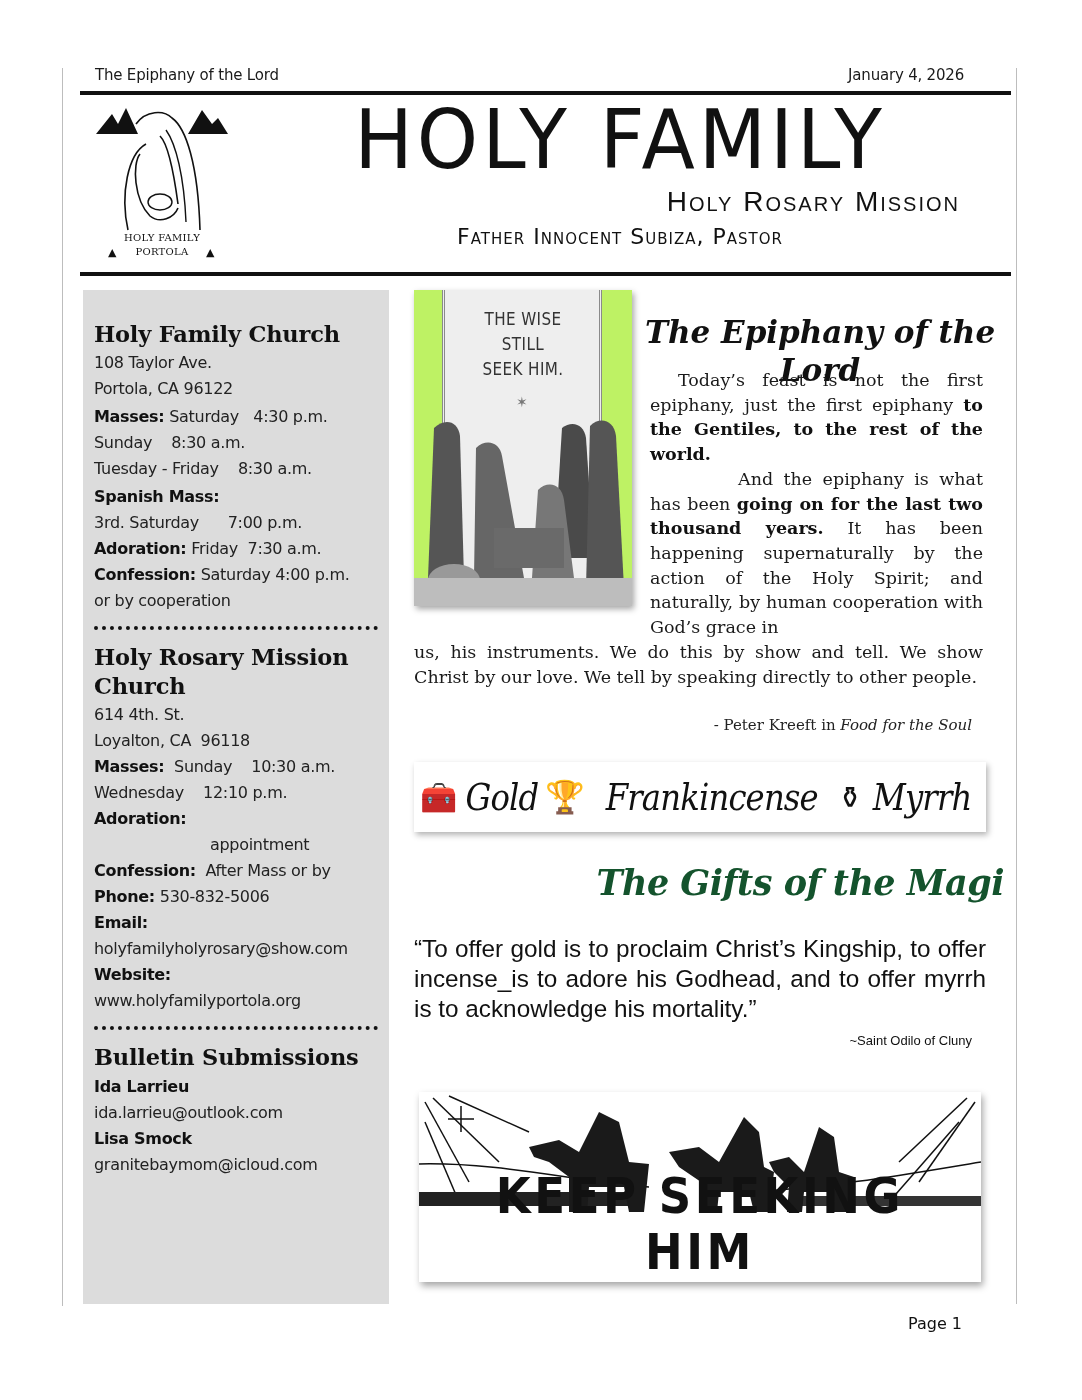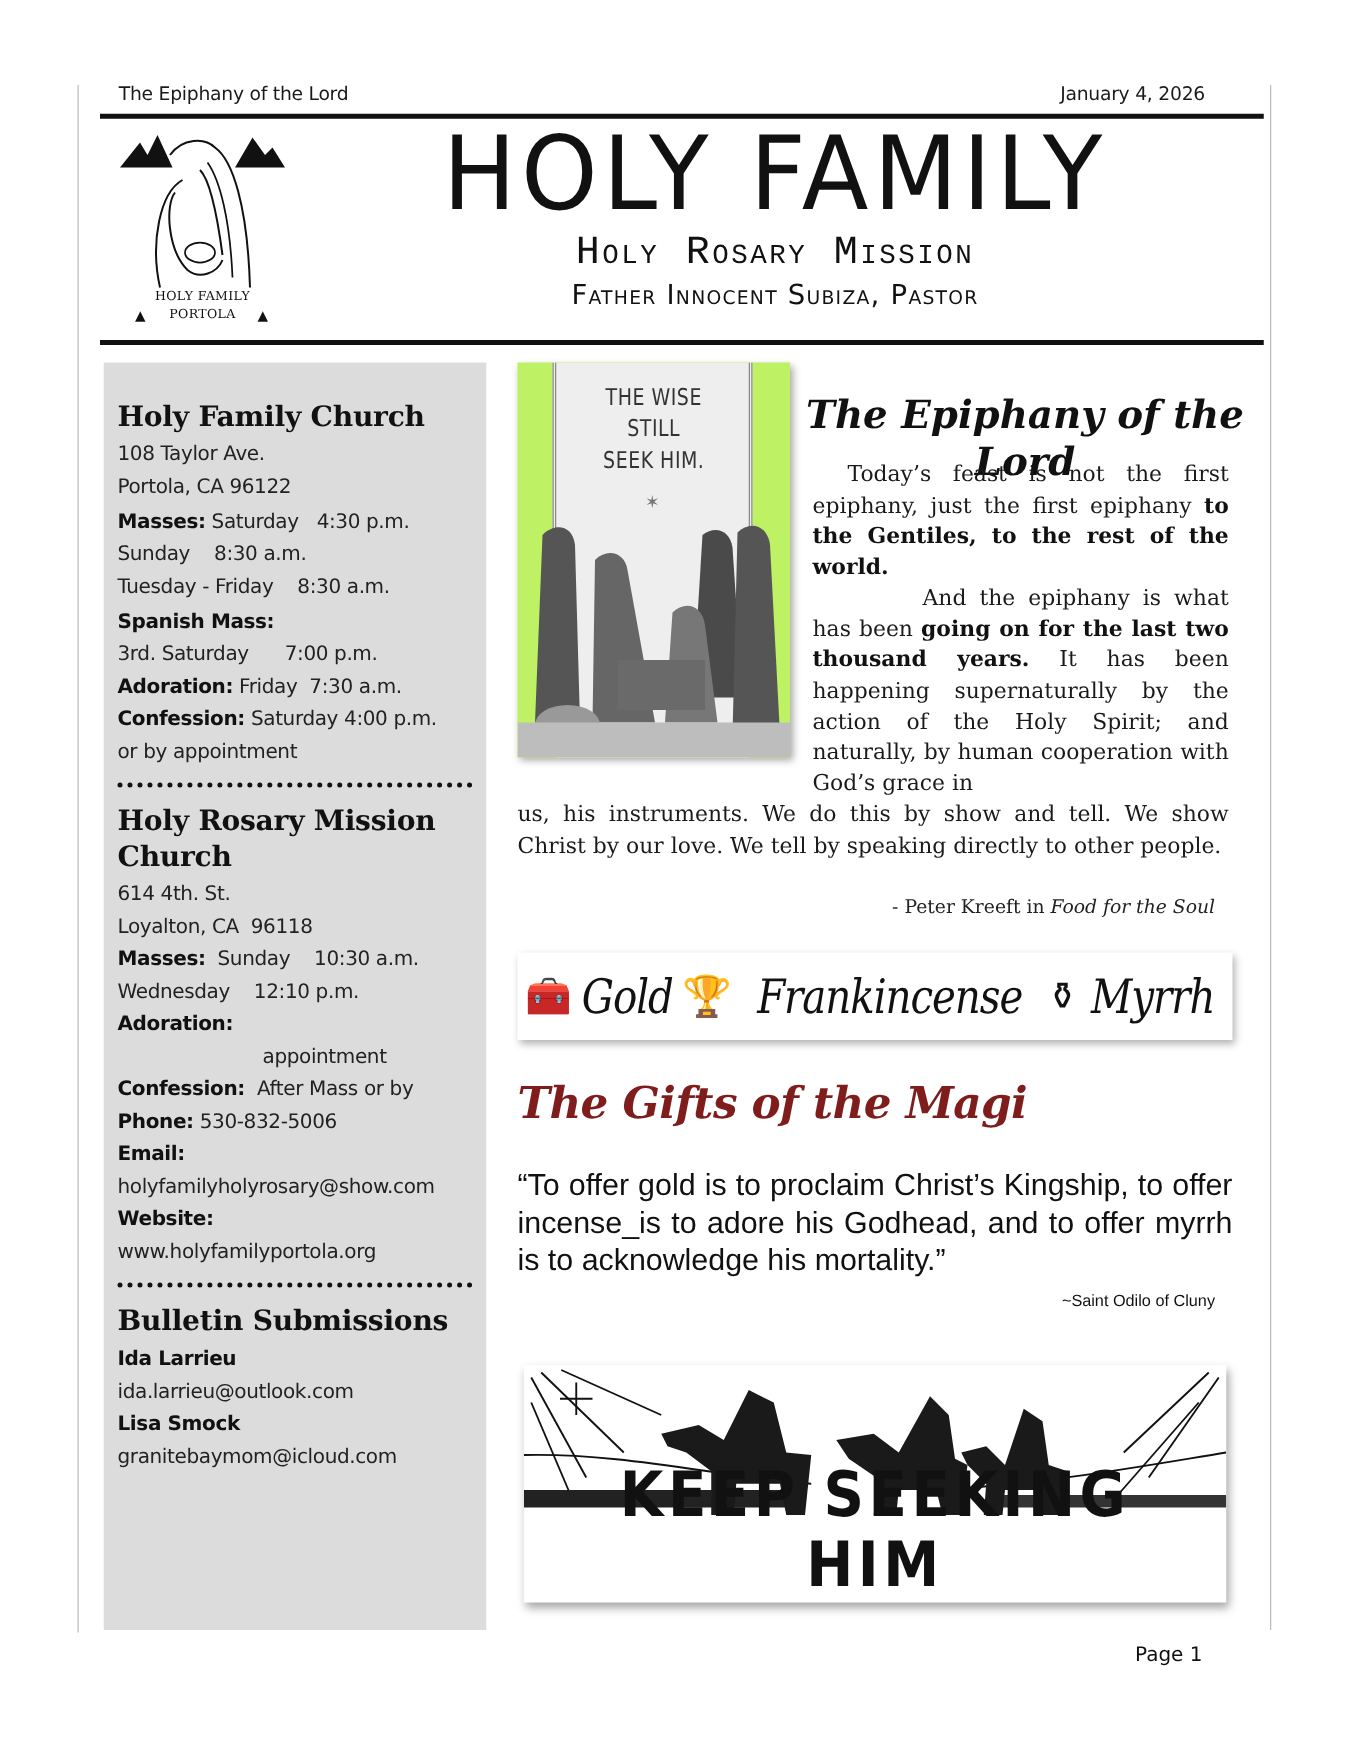--- a/index.html
+++ b/index.html
@@ -12,21 +12,21 @@
   .top-meta { position: absolute; top: 66px; left: 95px; right: 118px; height: 22px; display: flex; justify-content: space-between; font-family: "DejaVu Sans", sans-serif; font-size: 15px; color: #1a1a1a; letter-spacing: -0.2px; }
   .rule { position: absolute; left: 80px; width: 931px; height: 4px; background: #111; }
   .rule.r1 { top: 91px; }
   .rule.r2 { top: 272px; }
 
   .logo { position: absolute; top: 104px; left: 94px; width: 136px; height: 160px; }
   .logo-caption { position: absolute; left: 0; width: 136px; text-align: center; font-family: "DejaVu Serif", serif; font-size: 10px; letter-spacing: 0.3px; color: #111; }
 
   .masthead { position: absolute; top: 96px; left: 280px; width: 680px; text-align: center; }
   .mh-title { font-family: "DejaVu Sans", sans-serif; font-weight: normal; font-size: 78px; letter-spacing: 4px; line-height: 88px; margin: 0; transform: scaleY(1.05); }
-  .mh-sub { font-family: Liberation Mono, monospace; font-variant: small-caps; font-size: 32px; letter-spacing: 2px; line-height: 40px; margin-top: -2px; }
+  .mh-sub { font-family: Liberation Sans, sans-serif; font-variant: small-caps; font-size: 28px; letter-spacing: 2px; line-height: 40px; margin-top: -2px; text-align: right; }
   .mh-pastor { font-family: "DejaVu Sans", sans-serif; font-variant: small-caps; font-size: 22px; letter-spacing: 1px; line-height: 30px; }
 
   .sidebar { position: absolute; top: 290px; left: 83px; width: 306px; height: 1014px; background: #dcdcdc; box-sizing: border-box; padding: 30px 10px 0 11px; }
   .sb-h { font-family: "DejaVu Serif", serif; font-weight: bold; font-size: 22.5px; line-height: 29px; color: #111; margin: 0 0 1px 0; letter-spacing: -0.2px; }
   .sb-line { font-family: "DejaVu Sans", sans-serif; font-size: 16px; line-height: 26px; color: #222; white-space: nowrap; letter-spacing: -0.3px; }
   .sb-line b { font-weight: bold; color: #111; }
   .dots { border-top: 4px dotted #111; margin: 12px 0 13px 0; width: 284px; }
 
   .art { position: absolute; top: 290px; left: 414px; width: 218px; height: 316px; background: #bef264; box-shadow: 2px 3px 6px rgba(0,0,0,0.35); overflow: hidden; }
   .art-inner { position: absolute; left: 28px; top: 0; width: 160px; height: 316px; background: #eeeeee; border-left: 3px double #8a8a8a; border-right: 3px double #8a8a8a; box-sizing: border-box; }
@@ -38,21 +38,21 @@
   .epi-body.b2 { top: 640px; left: 414px; width: 569px; }
   .epi-body b { font-weight: bold; color: #111; }
   .indent1 { text-indent: 28px; }
   .indent2 { text-indent: 88px; }
   .epi-attr { position: absolute; top: 716px; left: 414px; width: 558px; text-align: right; font-family: "DejaVu Serif", serif; font-size: 15px; color: #222; }
   .epi-attr i { font-style: italic; }
 
   .gifts-banner { position: absolute; top: 762px; left: 414px; width: 572px; height: 70px; background: #fff; box-shadow: 2px 3px 6px rgba(0,0,0,0.3); display: flex; align-items: center; justify-content: space-between; padding: 0 6px; box-sizing: border-box; }
   .gift-word { font-family: "DejaVu Serif", serif; font-size: 38px; font-style: italic; color: #111; letter-spacing: -1px; transform: scaleX(0.85); }
 
-  .magi-title { position: absolute; top: 862px; left: 414px; width: 590px; text-align: left; font-family: "DejaVu Serif", serif; font-weight: bold; font-style: italic; font-size: 35px; color: #7f1d1d; letter-spacing: -0.5px; }
+  .magi-title { position: absolute; top: 862px; left: 414px; width: 590px; text-align: right; font-family: "DejaVu Serif", serif; font-weight: bold; font-style: italic; font-size: 35px; color: #14532d; letter-spacing: -0.5px; }
   .magi-quote { position: absolute; top: 934px; left: 414px; width: 572px; font-family: "Liberation Sans", sans-serif; font-size: 24.3px; line-height: 30px; color: #111; text-align: justify; }
   .magi-attr { position: absolute; top: 1033px; left: 414px; width: 558px; text-align: right; font-family: "Liberation Sans", sans-serif; font-size: 13px; color: #111; }
 
   .keep { position: absolute; top: 1092px; left: 419px; width: 562px; height: 190px; background: #fff; box-shadow: 2px 4px 7px rgba(0,0,0,0.35); overflow: hidden; }
   .keep-text { position: absolute; bottom: 2px; left: 0; width: 562px; text-align: center; font-family: "DejaVu Sans", sans-serif; font-weight: bold; font-size: 50px; letter-spacing: 4px; color: #111; transform: scaleX(0.9); line-height: 56px; }
 
   .page-num { position: absolute; top: 1314px; left: 908px; font-family: "DejaVu Sans", sans-serif; font-size: 16px; color: #111; }
 </style>
 </head>
 <body>
@@ -116,21 +116,21 @@
       <span>7:00 p.m.</span>
     </div>
     <div class="sb-line">
       <b>Adoration:</b>
       <span style="white-space:pre;">Friday  7:30 a.m.</span>
     </div>
     <div class="sb-line">
       <b>Confession:</b>
       <span>Saturday 4:00 p.m.</span>
     </div>
-    <div class="sb-line">or by appointment</div>
+    <div class="sb-line">or by cooperation</div>
   </section>
 
   <div class="dots"></div>
 
   <section>
     <h2 class="sb-h" style="white-space:normal;width:260px;">Holy Rosary Mission Church</h2>
     <div class="sb-line">614 4th. St.</div>
     <div class="sb-line" style="white-space:pre;">Loyalton, CA  96118</div>
     <div class="sb-line">
       <b>Masses:</b>&nbsp;

